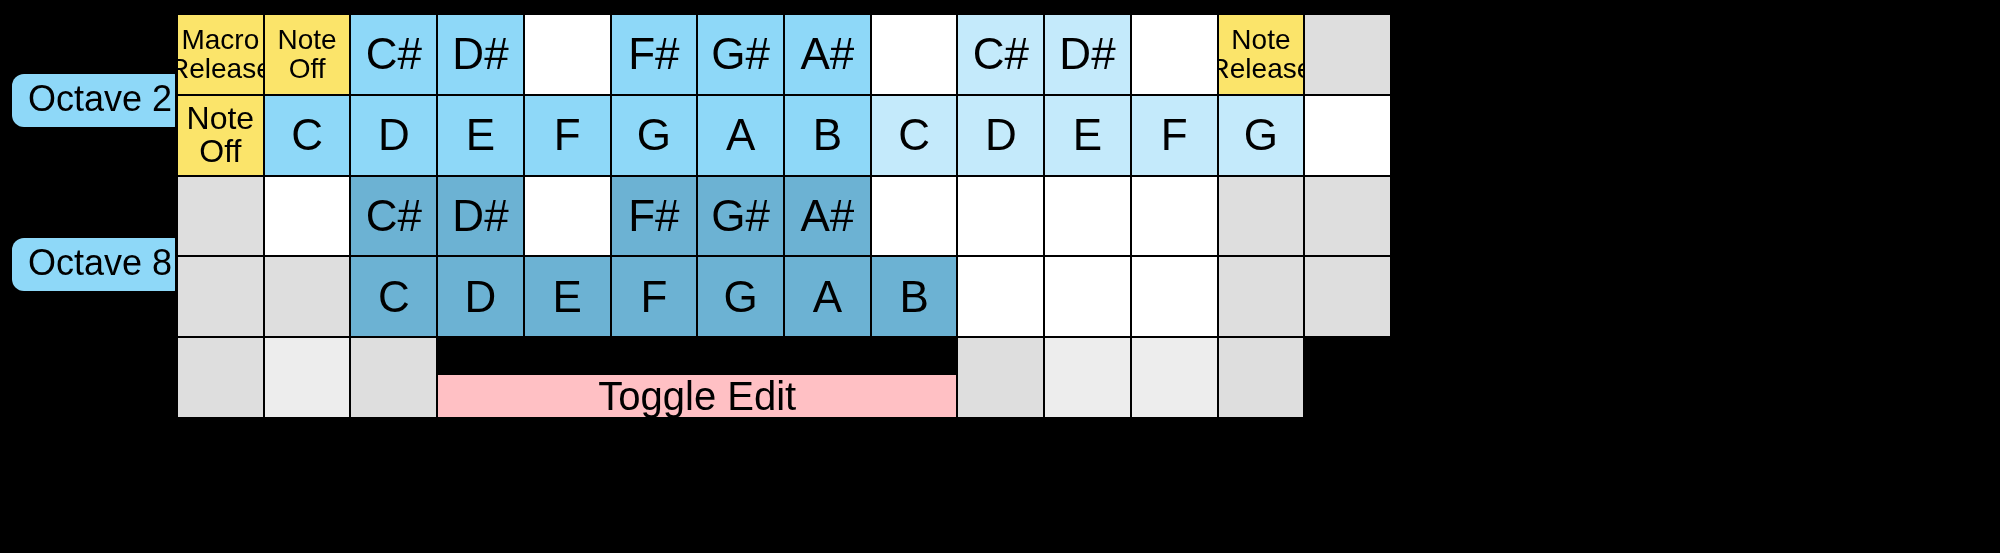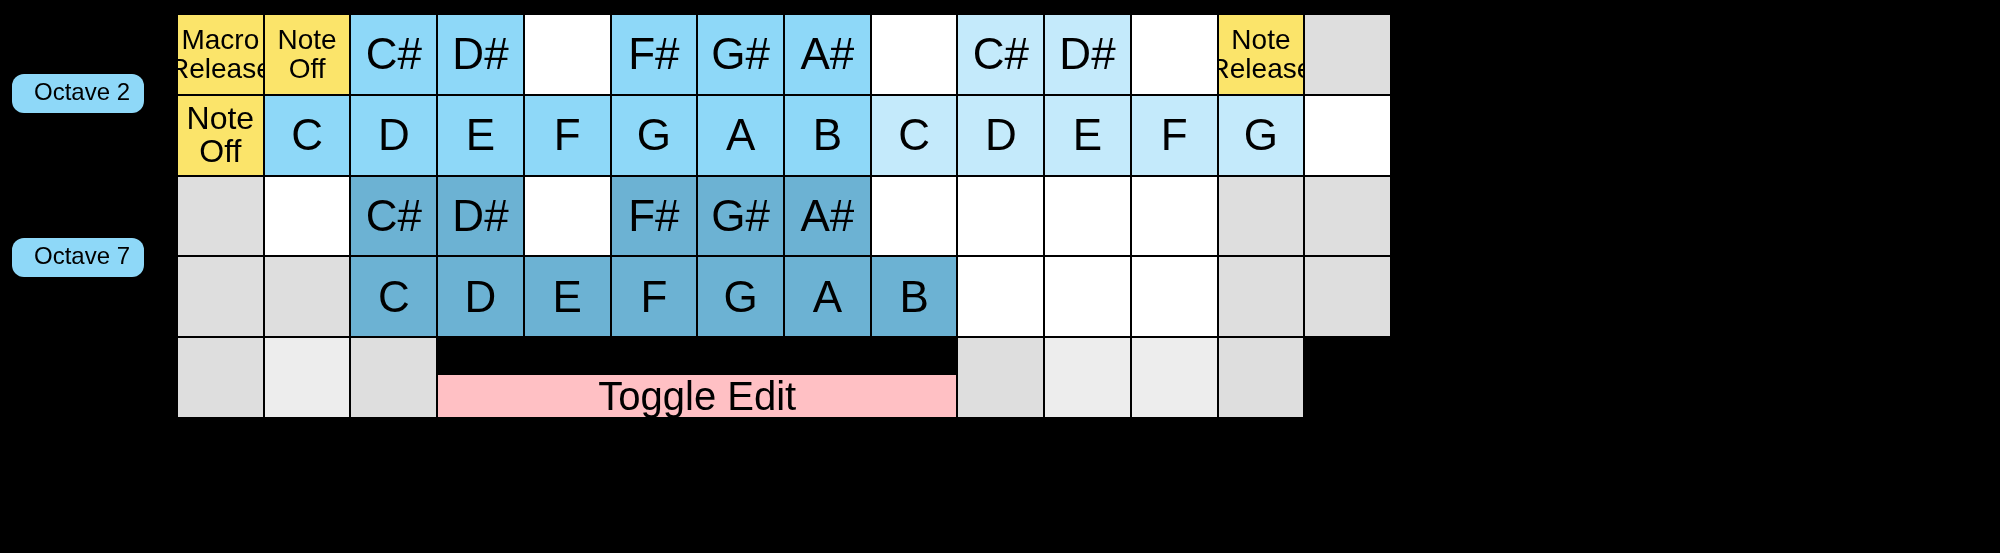--- a/index.html
+++ b/index.html
@@ -45,35 +45,35 @@
   .t-small  {font-size:28px;}
   .t-med    {font-size:32px;}
   .t-toggle {font-size:40px;}
 
   
   .chip{
     position:absolute;
     background:#8ed8f8;
     border-radius:12px;
     color:#000;
-    font-size:24px;
-    padding:4px 14px 7px 22px;
+    font-size:36px;
+    padding:4px 14px 7px 16px;
     white-space:nowrap;
   }
   #chip-oct2{left:12px;  top:74px;}
   #chip-oct1{left:12px;  top:238px;}
   #chip-oct3{right:10px; top:74px;}
 </style>
 </head>
 <body>
 
 <div id="stage">
 
   <div class="chip" id="chip-oct2">Octave 2</div>
-  <div class="chip" id="chip-oct1">Octave 7</div>
+  <div class="chip" id="chip-oct1">Octave 8</div>
 
   <div class="grid" id="key-grid">
       <div class="cell f-yellow t-small">
         <span style="white-space: pre-line;">Macro
 Release</span>
       </div>
       <div class="cell f-yellow t-small">
         <span style="white-space: pre-line;">Note
 Off</span>
       </div>

